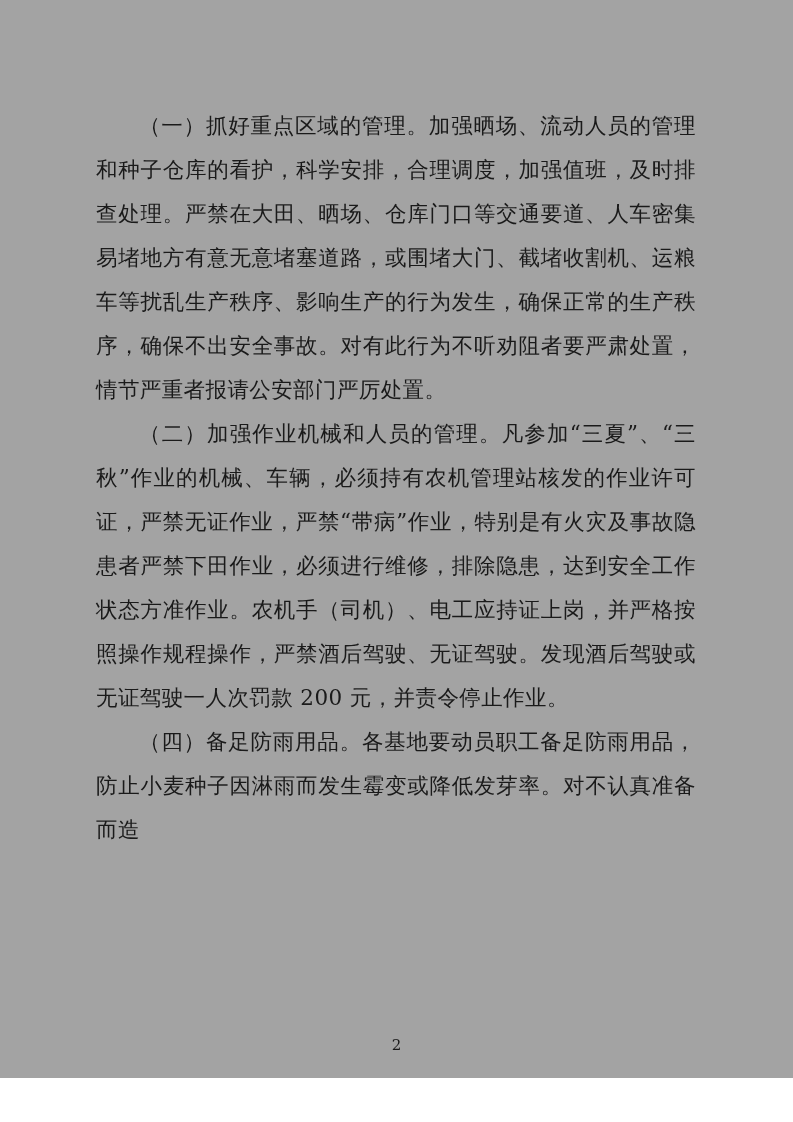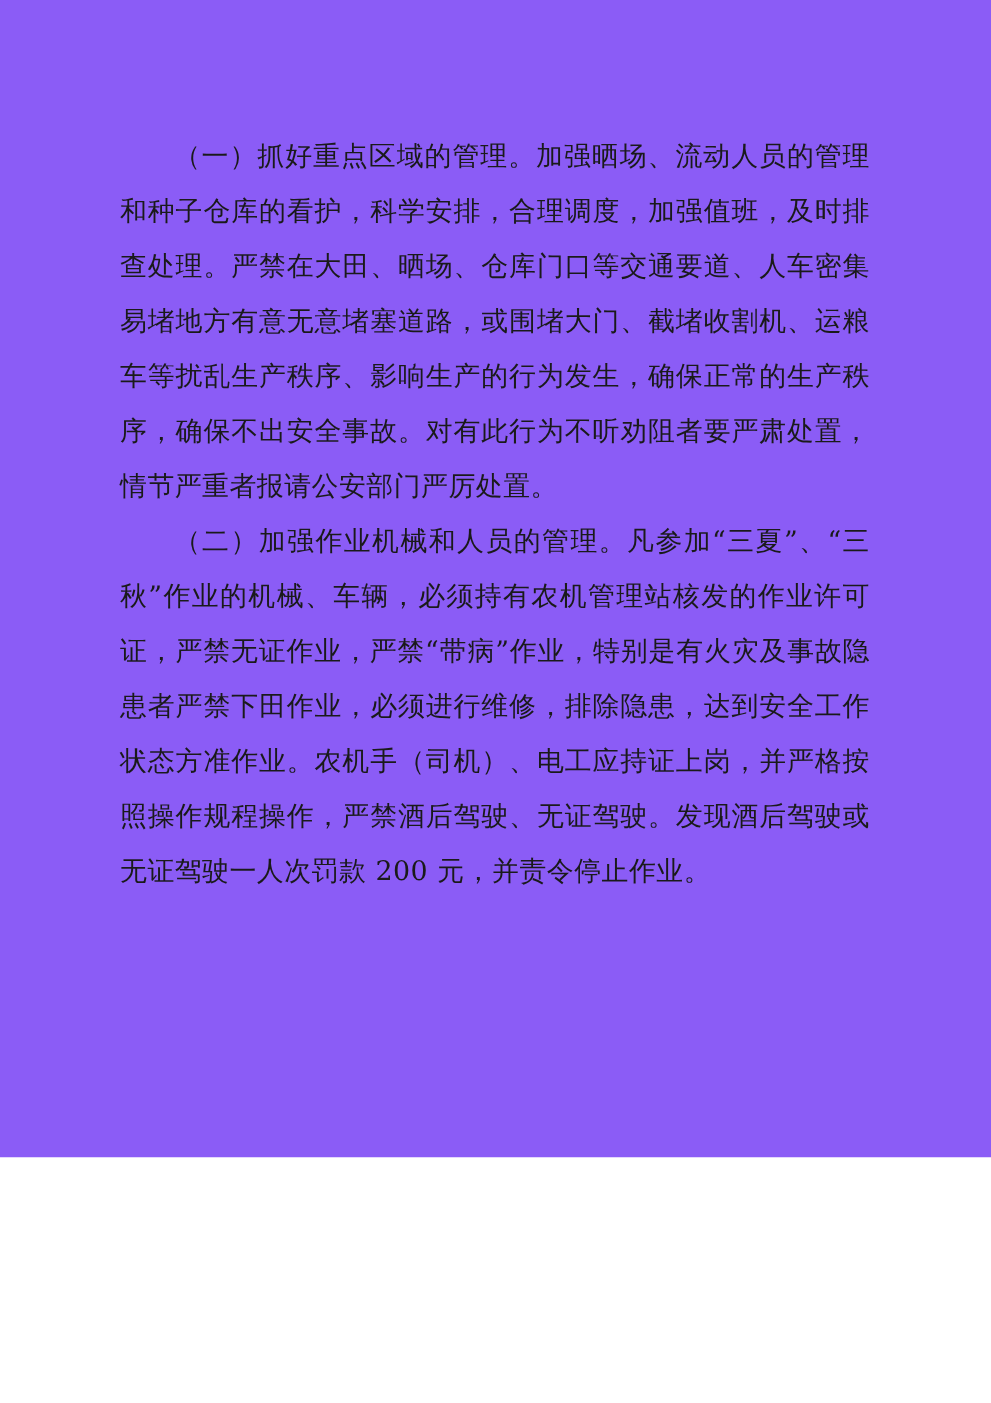--- a/index.html
+++ b/index.html
@@ -3,23 +3,23 @@
 <meta charset="utf-8">
 <style>
   html, body {
     margin: 0;
     padding: 0;
     background: #ffffff;
   }
   .page {
     position: relative;
     width: 793px;
-    height: 926px;
+    height: 1078px;
     margin: 0 auto;
-    background: #8b5cf6;
+    background: #a3a3a3;
     box-sizing: border-box;
     overflow: hidden;
   }
   .content {
     position: absolute;
     left: 96px;
     top: 104px;
     width: 600px;
   }
   .para {
@@ -45,15 +45,16 @@
     color: #1a1a1a;
   }
 </style>
 </head>
 <body>
 
 <div class="page">
   <div class="content">
     <p class="para">（一）抓好重点区域的管理。加强晒场、流动人员的管理和种子仓库的看护，科学安排，合理调度，加强值班，及时排查处理。严禁在大田、晒场、仓库门口等交通要道、人车密集易堵地方有意无意堵塞道路，或围堵大门、截堵收割机、运粮车等扰乱生产秩序、影响生产的行为发生，确保正常的生产秩序，确保不出安全事故。对有此行为不听劝阻者要严肃处置，情节严重者报请公安部门严厉处置。</p>
     <p class="para">（二）加强作业机械和人员的管理。凡参加“三夏”、“三秋”作业的机械、车辆，必须持有农机管理站核发的作业许可证，严禁无证作业，严禁“带病”作业，特别是有火灾及事故隐患者严禁下田作业，必须进行维修，排除隐患，达到安全工作状态方准作业。农机手（司机）、电工应持证上岗，并严格按照操作规程操作，严禁酒后驾驶、无证驾驶。发现酒后驾驶或无证驾驶一人次罚款 200 元，并责令停止作业。</p>
+    <p class="para">（四）备足防雨用品。各基地要动员职工备足防雨用品，防止小麦种子因淋雨而发生霉变或降低发芽率。对不认真准备而造</p>
   </div>
   <div class="page-number">2</div>
 </div>
 
 </body></html>

